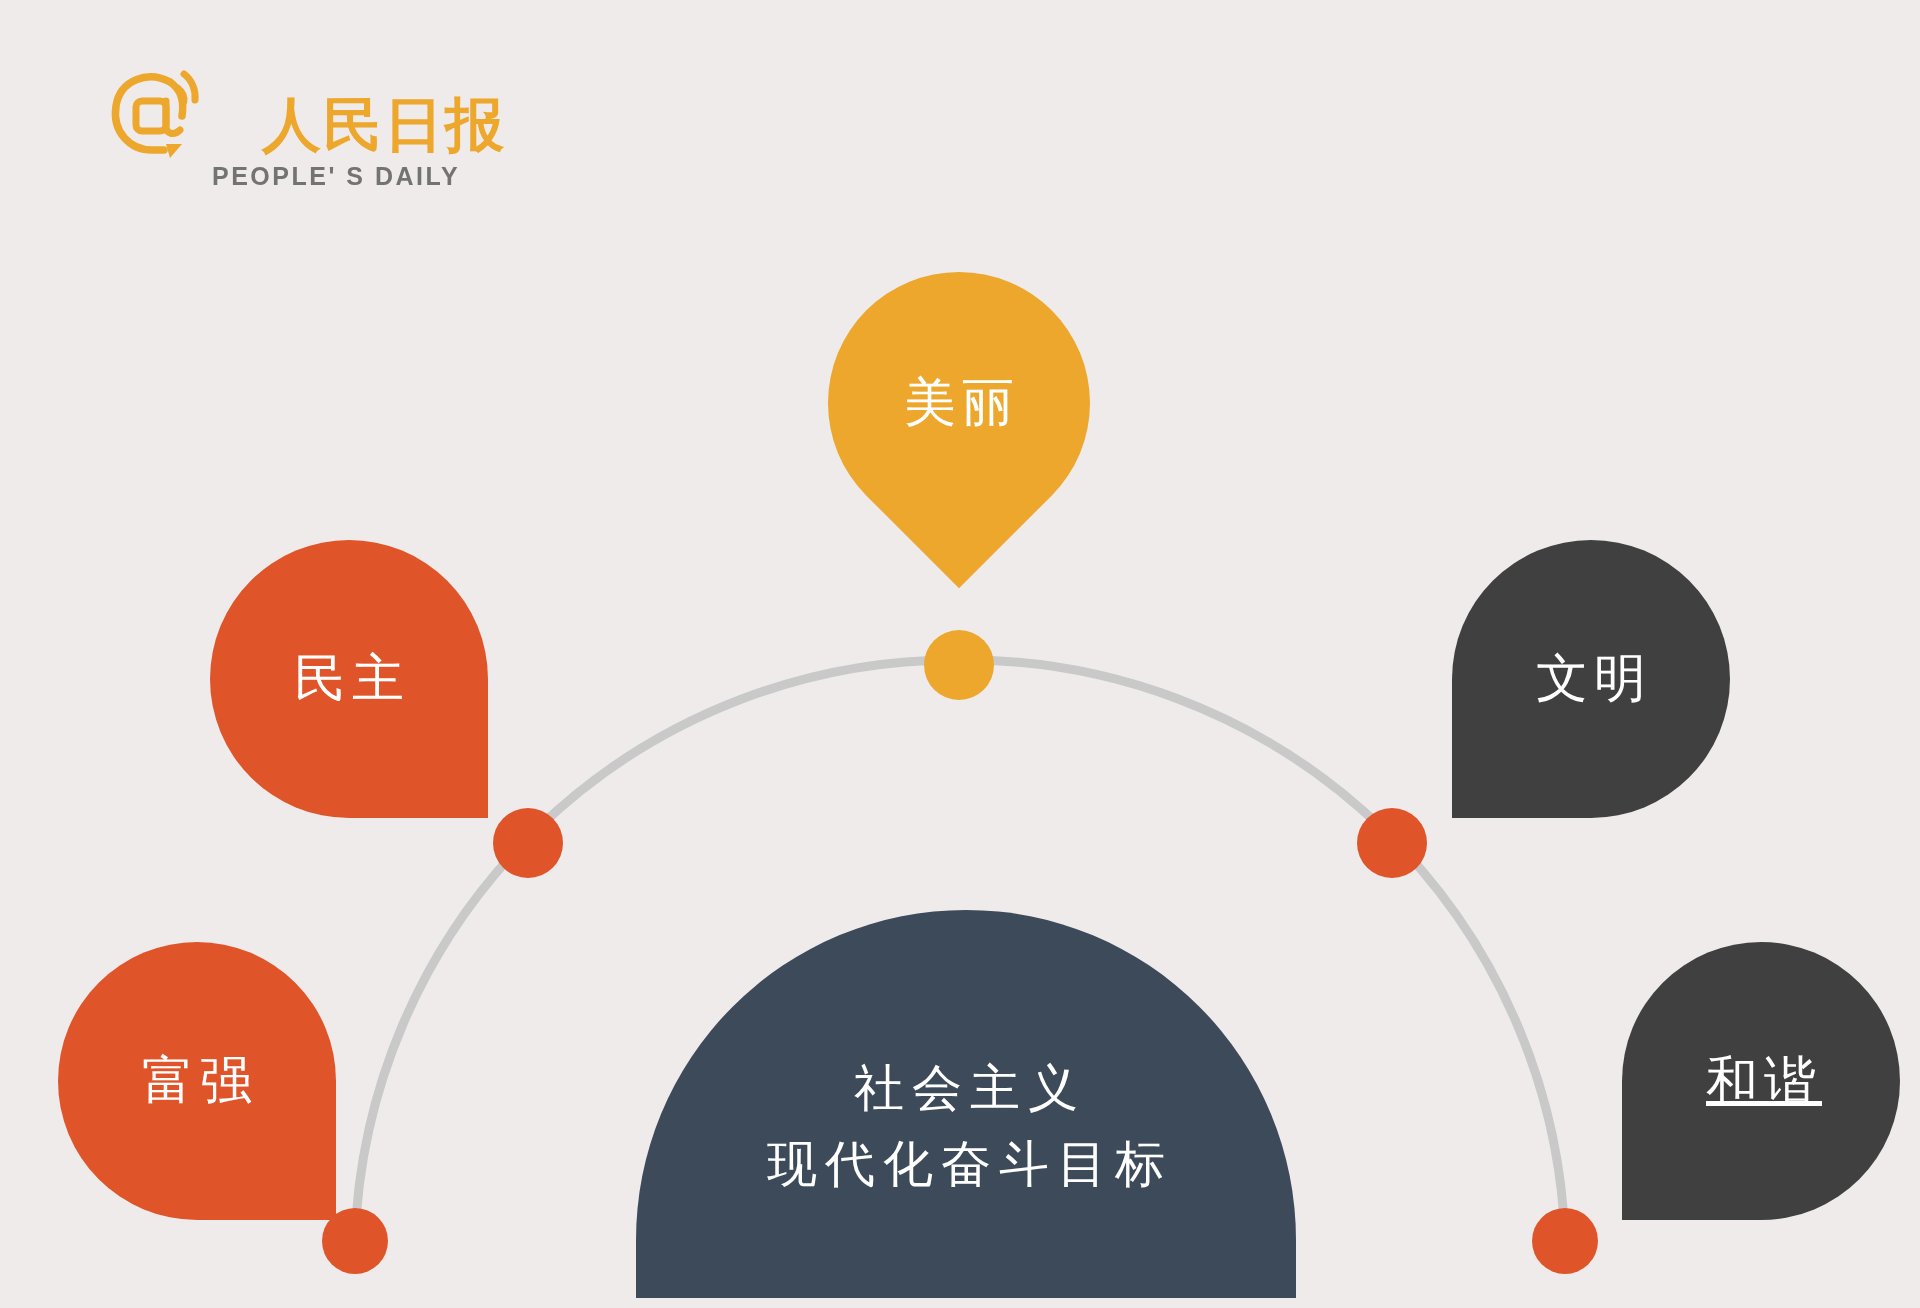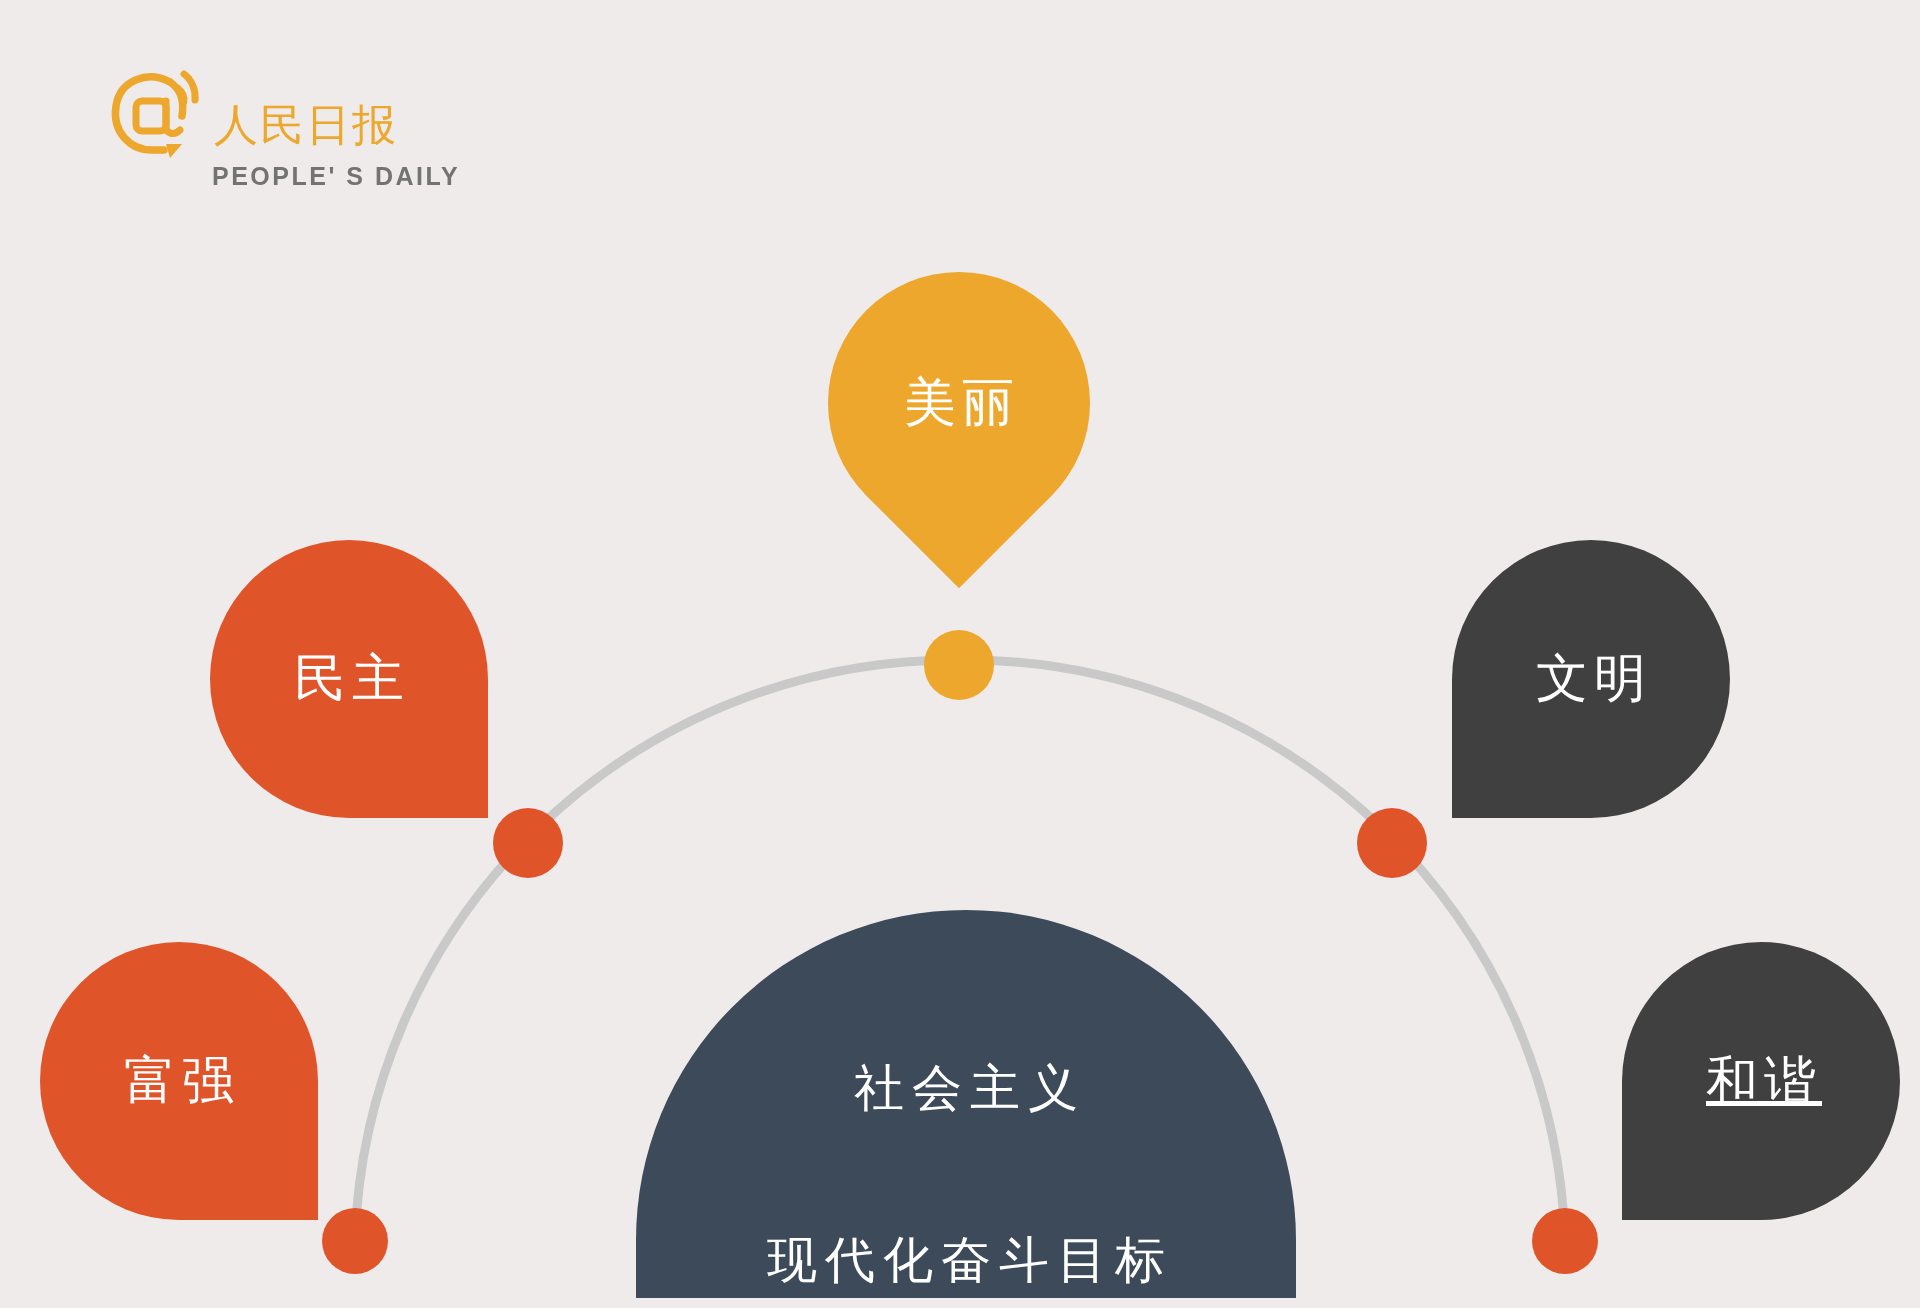--- a/index.html
+++ b/index.html
@@ -40,27 +40,28 @@
     gap: 10px;
     height: 92px;
   }
   #logo-mark {
     width: 96px;
     height: 92px;
     flex: none;
     position: relative;
   }
   #logo-cn {
-    font-size: 44px;
+    font-size: 59px;
     line-height: 62px;
-    font-weight: normal;
+    font-weight: bold;
     color: #ECA72C;
     letter-spacing: 2px;
     white-space: nowrap;
     padding-bottom: 4px;
+    margin-left: 48px;
   }
   #logo-en {
     font-size: 25px;
     line-height: 28px;
     font-weight: bold;
     color: #737373;
     letter-spacing: 2.5px;
     white-space: nowrap;
     margin-left: 104px;
     margin-top: 2px;
@@ -112,21 +113,21 @@
     position: absolute;
     left: 636px;
     top: 910px;
     width: 660px;
     height: 388px;
     background: #3D4A5A;
     border-radius: 330px 330px 0 0;
     display: flex;
     flex-direction: column;
     align-items: center;
-    justify-content: space-between;
+    justify-content: flex-start;
     padding-top: 140px;
     box-sizing: border-box;
   }
   .dome-line {
     color: #ffffff;
     font-size: 50px;
     line-height: 76px;
     letter-spacing: 8px;
     text-indent: 8px;
     white-space: nowrap;
@@ -175,21 +176,21 @@
   <div class="drop-wrap" style="left:828px; top:272px; width:262px; height:262px;">
     <div class="pin pin-drop" style="position:absolute;left:0;top:0;width:262px;height:262px;border-radius:50% 50% 0 50%;">
       <span class="pin-label">美丽</span>
     </div>
   </div>
 
   <div class="pin pin-red-l" style="left:210px; top:540px; width:278px; height:278px;">
     <span>民主</span>
   </div>
 
-  <div class="pin pin-red-l" style="left:40px; top:942px; width:278px; height:278px;">
+  <div class="pin pin-red-l" style="left:58px; top:942px; width:278px; height:278px;">
     <span>富强</span>
   </div>
 
   <div class="pin pin-red-r" style="left:1452px; top:540px; width:278px; height:278px;">
     <span>文明</span>
   </div>
 
   <div class="pin pin-red-r" style="left:1622px; top:942px; width:278px; height:278px;text-decoration:underline;">
     <span>和谐</span>
   </div>

